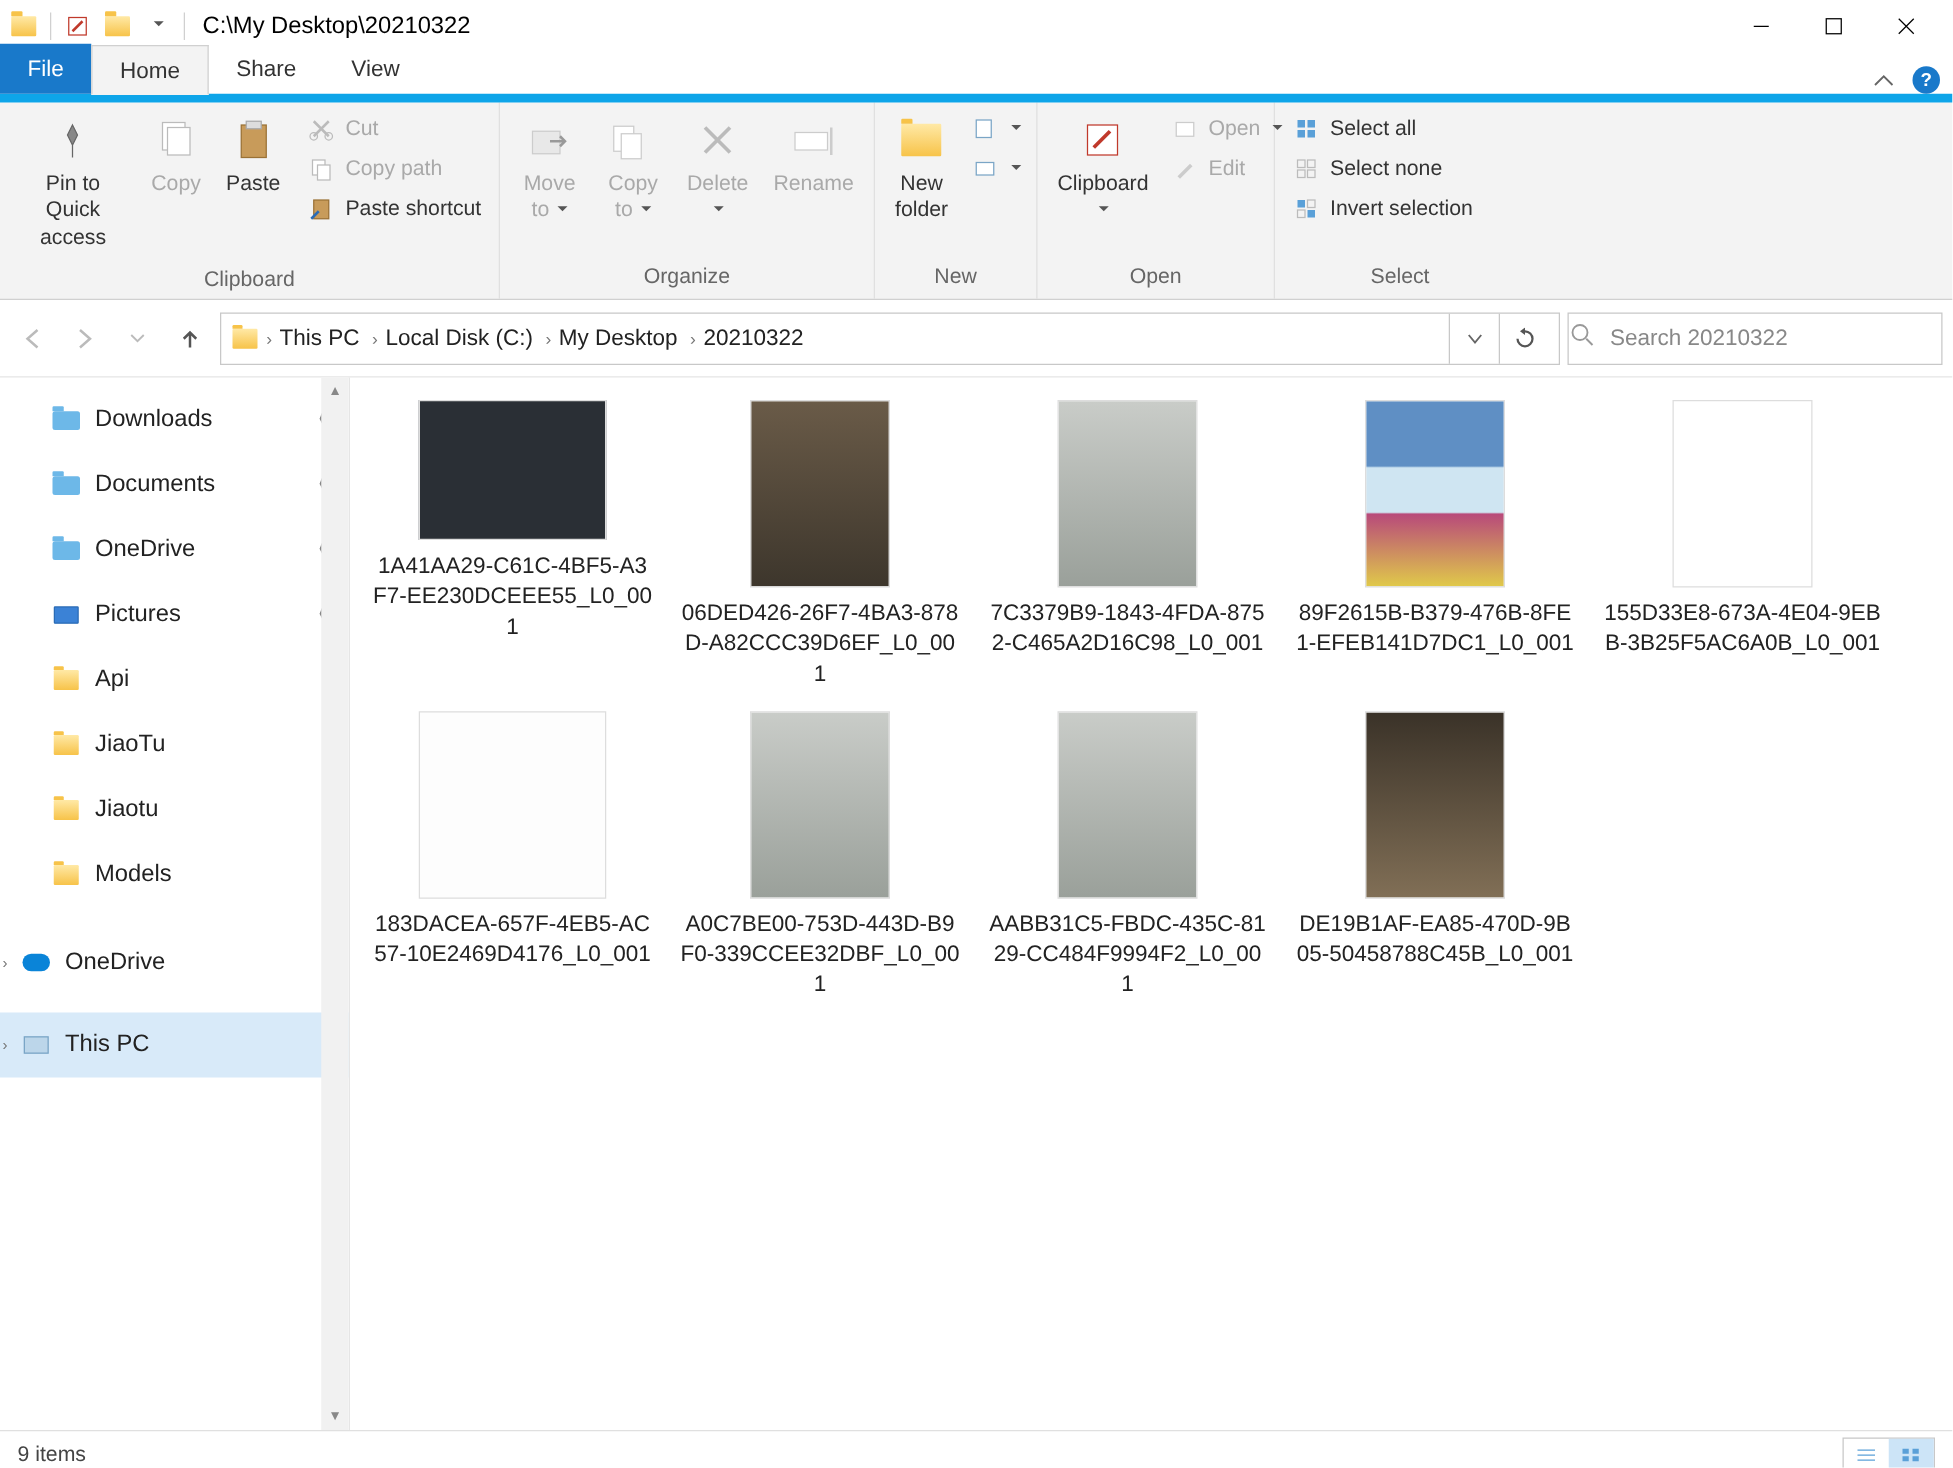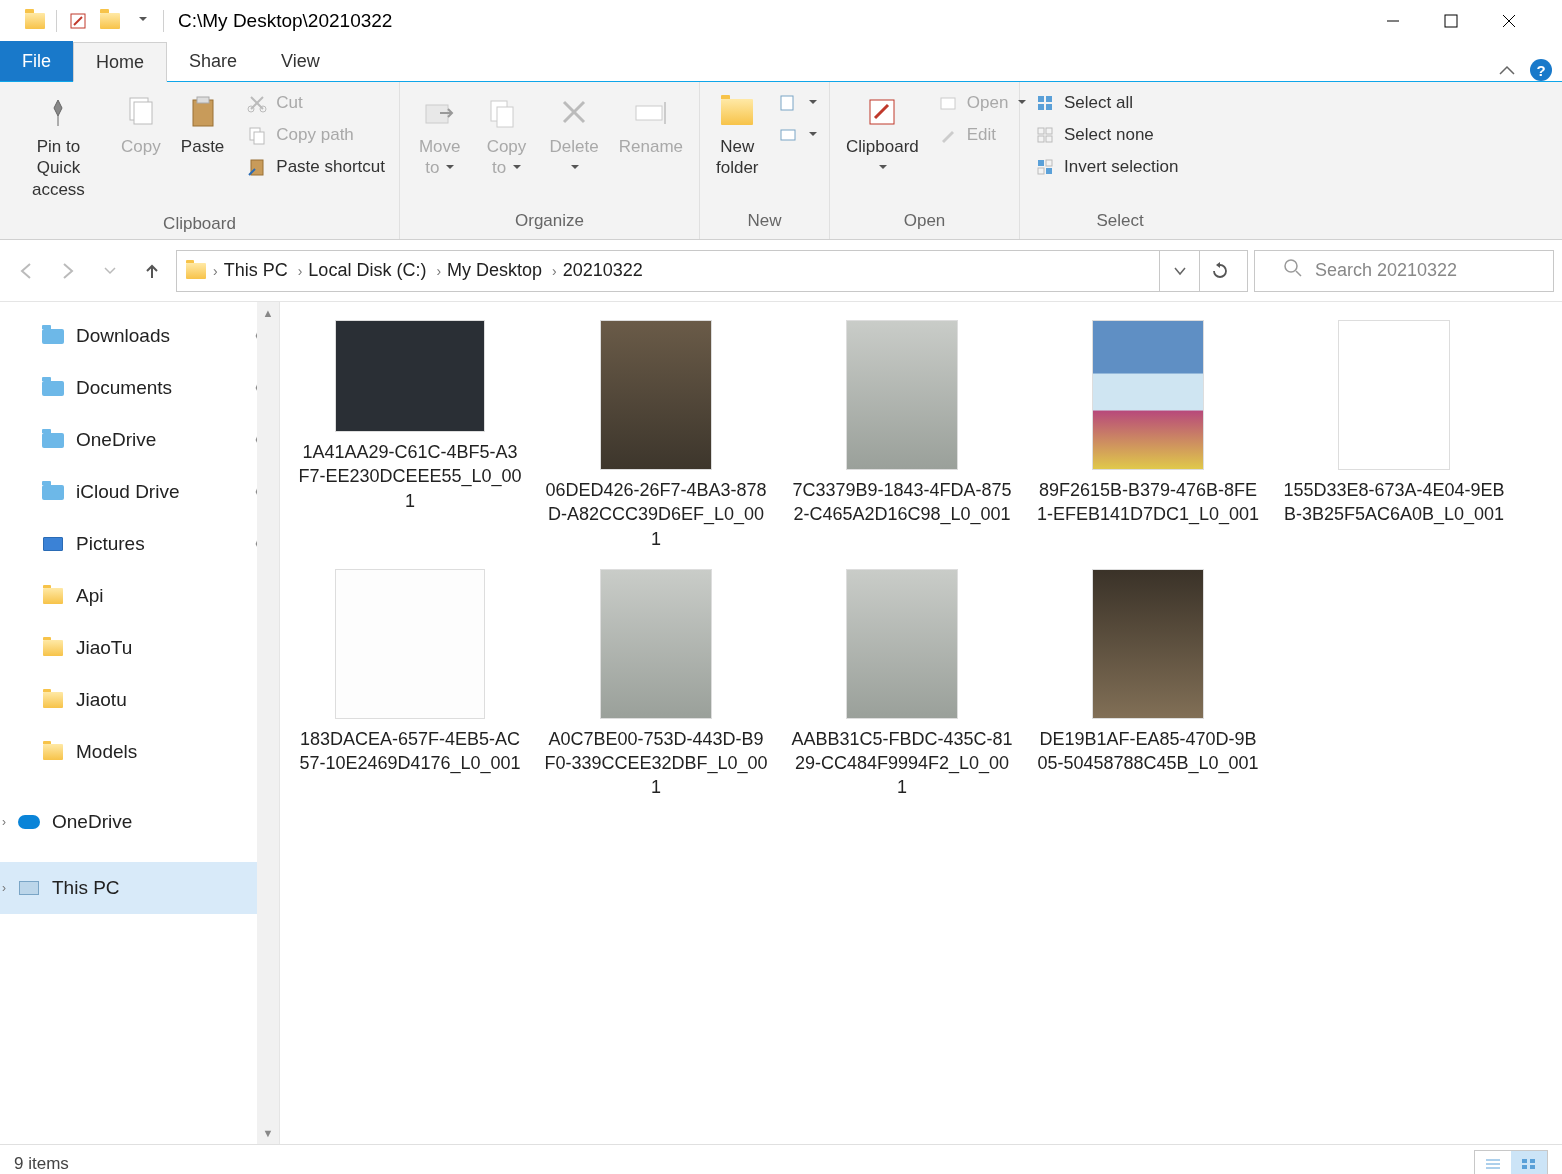--- a/index.html
+++ b/index.html
@@ -1,32 +1,32 @@
 <!DOCTYPE html>
 <html><head>
 <meta charset="utf-8">
 <style>
   * { box-sizing: border-box; margin: 0; padding: 0; font-family: "Segoe UI", Tahoma, sans-serif; }
   body { width: 1562px; height: 1174px; background: #fff; overflow: hidden; font-size: 14px; color: #000; }
 
   
-  .titlebar { height: 42px; display: flex; align-items: center; padding: 0 24px; background: #fff; }
+  .titlebar { height: 42px; display: flex; align-items: center; padding: 0 8px; background: #fff; }
   .titlebar-left { display: flex; align-items: center; gap: 10px; }
   .tb-icon { width: 22px; height: 22px; display: flex; align-items: center; justify-content: center; }
   .folder-glyph { width: 20px; height: 16px; background: linear-gradient(#ffe9a6,#f7c349); border-radius: 1px; position: relative; }
   .folder-glyph:before { content:""; position:absolute; top:-4px; left:0; width:9px; height:4px; background:#f7c349; border-radius:1px 1px 0 0; }
   .sep { width:1px; height:22px; background:#d0d0d0; }
   .qat-item { width:22px; height:22px; display:flex; align-items:center; justify-content:center; color:#555; }
   .title-path { margin-left: 14px; font-size: 19px; color:#000; }
   .win-controls { margin-left:auto; display:flex; }
   .win-btn { width:58px; height:40px; display:flex; align-items:center; justify-content:center; }
   .win-btn svg { width:14px; height:14px; stroke:#000; stroke-width:1; fill:none; }
 
   
-  .ribbon-tabs { height:40px; display:flex; align-items:flex-end; border-bottom:1px solid #0ea5e9; position:relative; }
+  .ribbon-tabs { height:40px; display:flex; align-items:flex-end; border-bottom:7px solid #0ea5e9; position:relative; }
   .rtab { padding:0 22px; height:40px; display:flex; align-items:center; font-size:18px; color:#333; }
   .rtab.file { background:#1979ca; color:#fff; }
   .rtab.active { background:#f3f3f3; border:1px solid #d0d0d0; border-bottom:1px solid #f3f3f3; margin-bottom:-1px; }
   .ribbon-right { margin-left:auto; display:flex; align-items:center; gap:12px; padding-right:10px; }
   .collapse-caret { width:22px; height:22px; display:flex; align-items:center; justify-content:center; }
   .help-circle { width:22px; height:22px; border-radius:50%; background:#1979ca; color:#fff; display:flex; align-items:center; justify-content:center; font-size:15px; font-weight:bold; }
 
   
   .ribbon { height:158px; background:#f3f3f3; border-bottom:1px solid #d0d0d0; display:flex; }
   .rgroup { border-right:1px solid #e0e0e0; display:flex; flex-direction:column; }
@@ -43,21 +43,21 @@
 
   
   .navbar { height:62px; display:flex; align-items:center; padding:0 8px; gap:6px; border-bottom:1px solid #e5e5e5; }
   .nav-btn { width:36px; height:36px; display:flex; align-items:center; justify-content:center; color:#999; }
   .nav-btn.enabled { color:#555; }
   .addr { flex:1; height:42px; border:1px solid #c8c8c8; display:flex; align-items:center; padding:0 8px; gap:6px; }
   .crumb { display:flex; align-items:center; gap:10px; font-size:18px; color:#222; }
   .crumb-sep { color:#777; font-size:14px; }
   .addr-tools { display:flex; margin-left:auto; }
   .addr-tool { width:40px; height:40px; border-left:1px solid #c8c8c8; display:flex; align-items:center; justify-content:center; color:#555; }
-  .searchbox { width:300px; height:42px; border:1px solid #c8c8c8; display:flex; align-items:center; padding:0 28px; gap:12px; color:#888; font-size:18px; }
+  .searchbox { width:300px; height:42px; border:1px solid #c8c8c8; display:flex; align-items:center; padding:0 1px; gap:12px; color:#888; font-size:18px; }
 
   
   .main { display:flex; height:842px; }
   .sidebar { width:280px; border-right:1px solid #e5e5e5; overflow:hidden; position:relative; }
   .sb-scroll { position:absolute; right:0; top:0; width:22px; height:100%; background:#f1f1f1; display:flex; flex-direction:column; align-items:center; }
   .sb-scroll-arrow { width:22px; height:22px; display:flex; align-items:center; justify-content:center; color:#888; font-size:11px; }
   .sb-list { padding:8px 0; }
   .sb-item { display:flex; align-items:center; height:52px; padding:0 10px 0 42px; gap:12px; font-size:19px; color:#222; position:relative; }
   .sb-item.indent1 { padding-left:18px; }
   .sb-item .exp { position:absolute; left:2px; width:14px; color:#777; font-size:12px; }
@@ -453,29 +453,20 @@
           <span class="fi">
             <span class="folder-blue"></span>
           </span>
           <span>OneDrive</span>
           <span class="pin"><svg width="14" height="14">
               <path d="M7 1 L9 6 L7 10 L5 6 Z M7 10 L7 14" fill="#888" stroke="#666" stroke-width="0.5"></path>
             </svg></span>
         </div>
         <div class="sb-item">
           <span class="fi">
-            <span class="folder-blue"></span>
-          </span>
-          <span>iCloud Drive</span>
-          <span class="pin"><svg width="14" height="14">
-              <path d="M7 1 L9 6 L7 10 L5 6 Z M7 10 L7 14" fill="#888" stroke="#666" stroke-width="0.5"></path>
-            </svg></span>
-        </div>
-        <div class="sb-item">
-          <span class="fi">
             <span class="desktop-ico"></span>
           </span>
           <span>Pictures</span>
           <span class="pin"><svg width="14" height="14">
               <path d="M7 1 L9 6 L7 10 L5 6 Z M7 10 L7 14" fill="#888" stroke="#666" stroke-width="0.5"></path>
             </svg></span>
         </div>
         <div class="sb-item">
           <span class="fi">
             <span class="folder-sm"></span>

